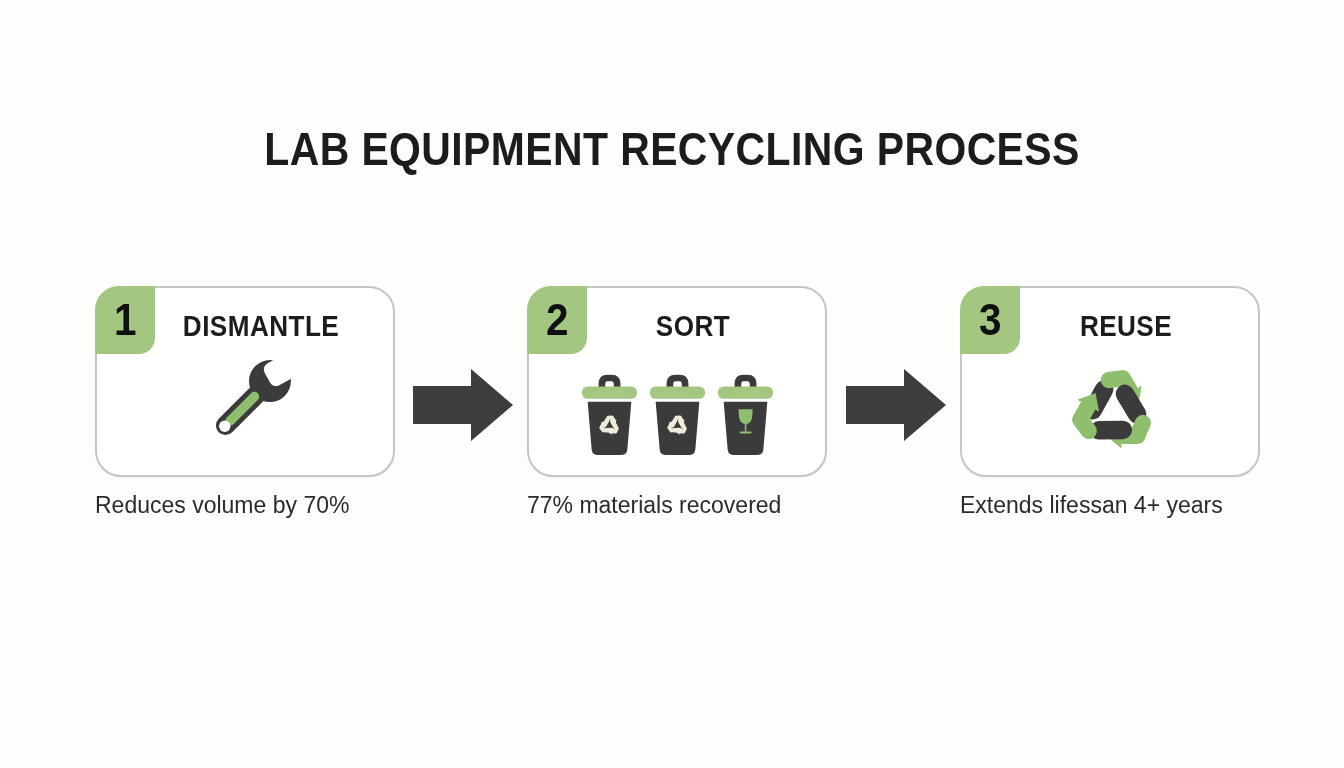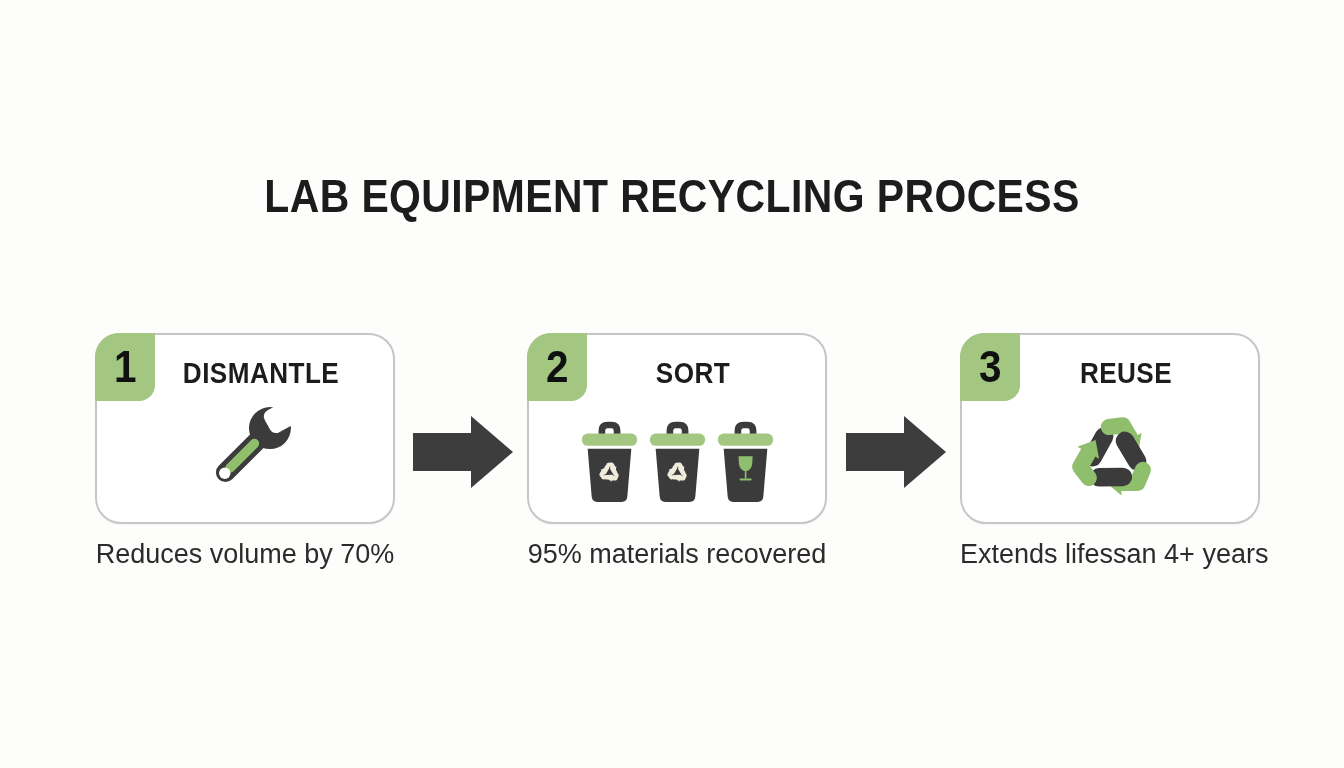--- a/index.html
+++ b/index.html
@@ -2,21 +2,21 @@
 <html><head>
 <meta charset="utf-8">
 <style>
   html,body{margin:0;padding:0;}
   body{
     width:1344px;height:768px;
     background:#fdfdfc;
     font-family:"Liberation Sans","DejaVu Sans",sans-serif;
     overflow:hidden;position:relative;
   }
-  .canvas{position:absolute;inset:0;margin-top:47px;}
+  .canvas{position:absolute;inset:0;}
 
   
   .main-title{
     position:absolute;top:121px;left:0;width:100%;
     text-align:center;margin:0;
     font-size:47px;font-weight:bold;letter-spacing:.5px;
     color:#1c1c1c;
     transform:scaleX(.87);transform-origin:50% 50%;
     white-space:nowrap;
   }
@@ -60,21 +60,21 @@
   .reuse-wrap{position:absolute;top:62px;left:50%;transform:translateX(-47%);}
 
   
   .flow-arrow{position:absolute;top:369px;width:102px;height:72px;}
   #arrow-1{left:412px;} #arrow-2{left:845px;}
   .flow-arrow polygon{fill:#3d3d3d;}
 
   
   .step-caption{
     position:absolute;top:492px;width:300px;
-    text-align:center;font-size:27px;color:#2b2b2b;
+    text-align:left;font-size:23px;color:#2b2b2b;
     white-space:nowrap;
   }
   #caption-1{left:95px;} #caption-2{left:527px;} #caption-3{left:960px;}
 
   
   .rseg-dark{stroke:#3b3b3b;stroke-width:16;stroke-linecap:round;}
   .rline-green{stroke:#8fbf6d;stroke-width:14;fill:none;stroke-linecap:round;stroke-linejoin:round;}
   .rhead-green{fill:#8fbf6d;}
   .hidden-defs{position:absolute;width:0;height:0;overflow:hidden;}
 </style>
@@ -185,16 +185,16 @@
         <g transform="rotate(240 50 53)">
           <line class="rseg-dark" x1="32" y1="52" x2="42" y2="34"></line>
           <path class="rline-green" d="M46,26 L58,24.5 L64.5,35.5"></path>
           <polygon class="rhead-green" points="71.5,47.5 55.8,42 74.3,31"></polygon>
         </g>
       </svg>
     </div>
   </div>
 
   <div class="step-caption" id="caption-1">Reduces volume by 70%</div>
-  <div class="step-caption" id="caption-2">95% materials recovered</div>
+  <div class="step-caption" id="caption-2">77% materials recovered</div>
   <div class="step-caption" id="caption-3">Extends lifessan 4+ years</div>
 
 </div>
 
 </body></html>

